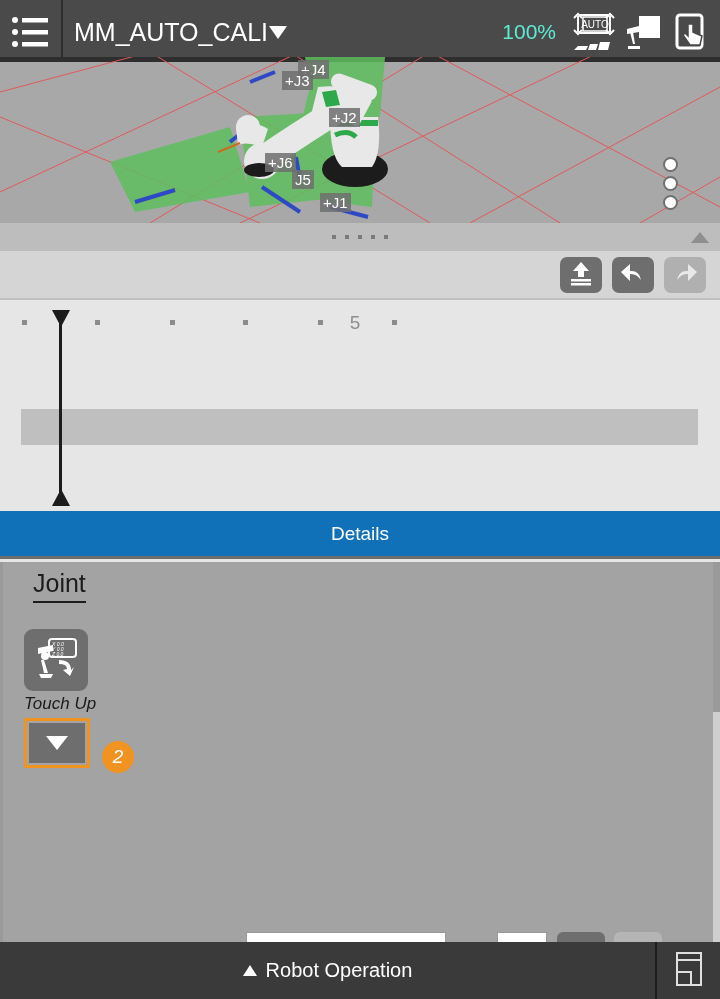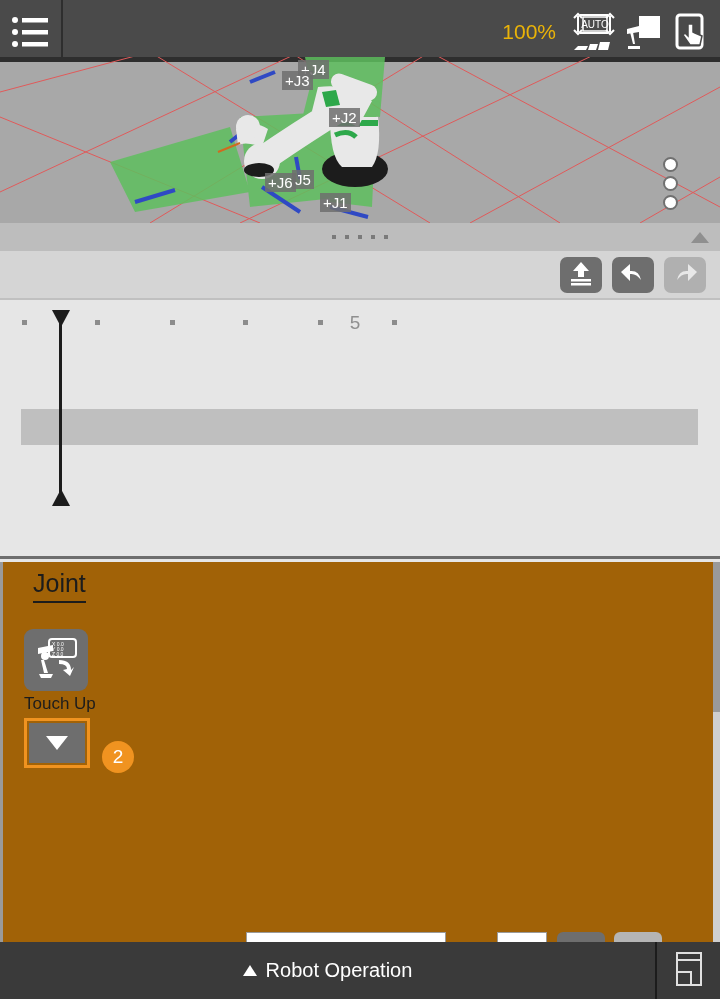--- a/index.html
+++ b/index.html
@@ -30,21 +30,21 @@
     display: inline-block; margin-left: 1px;
     width: 0; height: 0;
     border-left: 9px solid transparent;
     border-right: 9px solid transparent;
     border-top: 13px solid #ffffff;
   }
   .topbar-right {
     margin-left: auto; display: flex; align-items: center;
     height: 64px; padding-right: 6px;
   }
-  .zoom-pct { color: #eab308; font-size: 21px; margin-right: 14px; }
+  .zoom-pct { color: #5eead4; font-size: 21px; margin-right: 14px; }
   .tb-icon {
     width: 48px; height: 52px;
     display: flex; align-items: center; justify-content: center;
   }
 
   
   .viewport {
     position: absolute; left: 0; top: 57px; width: 720px; height: 166px;
     background: #a8a8a8; overflow: hidden;
   }
@@ -158,35 +158,35 @@
   .tab {
     flex: 1; display: flex; align-items: center; justify-content: center;
     font-size: 19px;
   }
   .tab.inactive { background: #e6e6e6; color: #8c8c8c; }
   .tab.active { background: #1070b8; color: #ffffff; }
 
   
   .details {
     position: absolute; left: 0; top: 562px; width: 720px; height: 380px;
-    background: #a16207; overflow: hidden;
+    background: #a3a3a3; overflow: hidden;
   }
   .panel-border-l {
     position: absolute; left: 0; top: 0; width: 3px; height: 380px; background: #9a9a9a;
   }
   .panel-border-r {
     position: absolute; right: 0; top: 0; width: 3px; height: 380px; background: #9a9a9a;
   }
   .sec-title {
     position: absolute; left: 33px; top: 7px;
     font-size: 25px; color: #1c1c1c;
     border-bottom: 2px solid #1c1c1c; padding-bottom: 3px;
   }
 
-  .touchup-wrap { position: absolute; left: 24px; top: 67px; width: 80px; }
+  .touchup-wrap { position: absolute; left: 24px; top: 67px; width: 80px; font-style: italic; }
   .touchup-btn {
     width: 64px; height: 62px; border-radius: 9px; background: #6e6e6e;
     display: flex; align-items: center; justify-content: center;
   }
   .touchup-label {
     font-size: 17px; color: #1c1c1c; margin-top: 3px; white-space: nowrap;
   }
   .touchup-drop-hl {
     margin-top: 4px; width: 66px; height: 50px;
     border: 3px solid #f09320; padding: 2px;
@@ -258,20 +258,24 @@
     <span>
       <svg width="40" height="34" viewBox="0 0 40 34">
         <circle cx="4" cy="5" r="3" fill="#fff"></circle>
           <rect x="11" y="3" width="26" height="4.5" fill="#fff"></rect>
         <circle cx="4" cy="17" r="3" fill="#fff"></circle>
           <rect x="11" y="15" width="26" height="4.5" fill="#fff"></rect>
         <circle cx="4" cy="29" r="3" fill="#fff"></circle>
           <rect x="11" y="27" width="26" height="4.5" fill="#fff"></rect>
       </svg>
     </span>
+  </div>
+  <div class="app-title">
+    <span>MM_AUTO_CALI</span>
+    <span class="title-caret"></span>
   </div>
   <div class="topbar-right">
     <span class="zoom-pct">100%</span>
     <span class="tb-icon">
       <svg width="44" height="44" viewBox="0 0 44 44">
         <g stroke="#fff" stroke-width="2" fill="none">
           <path d="M6 6 L6 22 M2 8 L6 4 L10 8 M2 20 L6 24 L10 20"></path>
           <path d="M38 6 L38 22 M34 8 L38 4 L42 8 M34 20 L38 24 L42 20"></path>
           <path d="M8 5 L36 5 M8 23 L36 23"></path>
         </g>
@@ -347,21 +351,21 @@
       <path d="M236 72 Q252 62 268 72 L262 90 Q246 84 238 88 Z" fill="#e8e8e8"></path>
       <circle cx="248" cy="70" r="12" fill="#e8e8e8"></circle>
       <path d="M322 35 L336 33 L340 48 L326 50 Z" fill="#2da84a"></path>
       <path d="M335 78 Q348 72 356 80" stroke="#2da84a" stroke-width="5" fill="none"></path>
       <path d="M218 95 L240 86" stroke="#d06a20" stroke-width="2"></path>
     </g>
   </svg>
   <span class="joint-label" style="left:298px; top:3px;">+J4</span>
   <span class="joint-label" style="left:282px; top:14px;">+J3</span>
   <span class="joint-label" style="left:329px; top:51px;">+J2</span>
-  <span class="joint-label" style="left:265px; top:116px;">+J6</span>
+  <span class="joint-label" style="left:265px; top:96px;">+J6</span>
   <span class="joint-label" style="left:292px; top:113px;">J5</span>
   <span class="joint-label" style="left:320px; top:136px;">+J1</span>
   <div class="vp-dots">
     <div class="vp-dot"></div>
     <div class="vp-dot"></div>
     <div class="vp-dot"></div>
   </div>
 </div>
 
 <div class="splitter">
@@ -488,20 +492,21 @@
               <circle cx="24" cy="31" r="4"></circle>
           </g>
         </svg>
       </span>
     </div>
 
   </div>
 </div>
 
 <div class="tabs">
+  <div class="tab active">Details</div>
 </div>
 
 <div class="details">
   <div class="panel-border-l"></div>
   <div class="panel-border-r"></div>
   <div class="sec-title">Joint</div>
 
   <div class="touchup-wrap">
     <div class="touchup-btn">
       <span>

